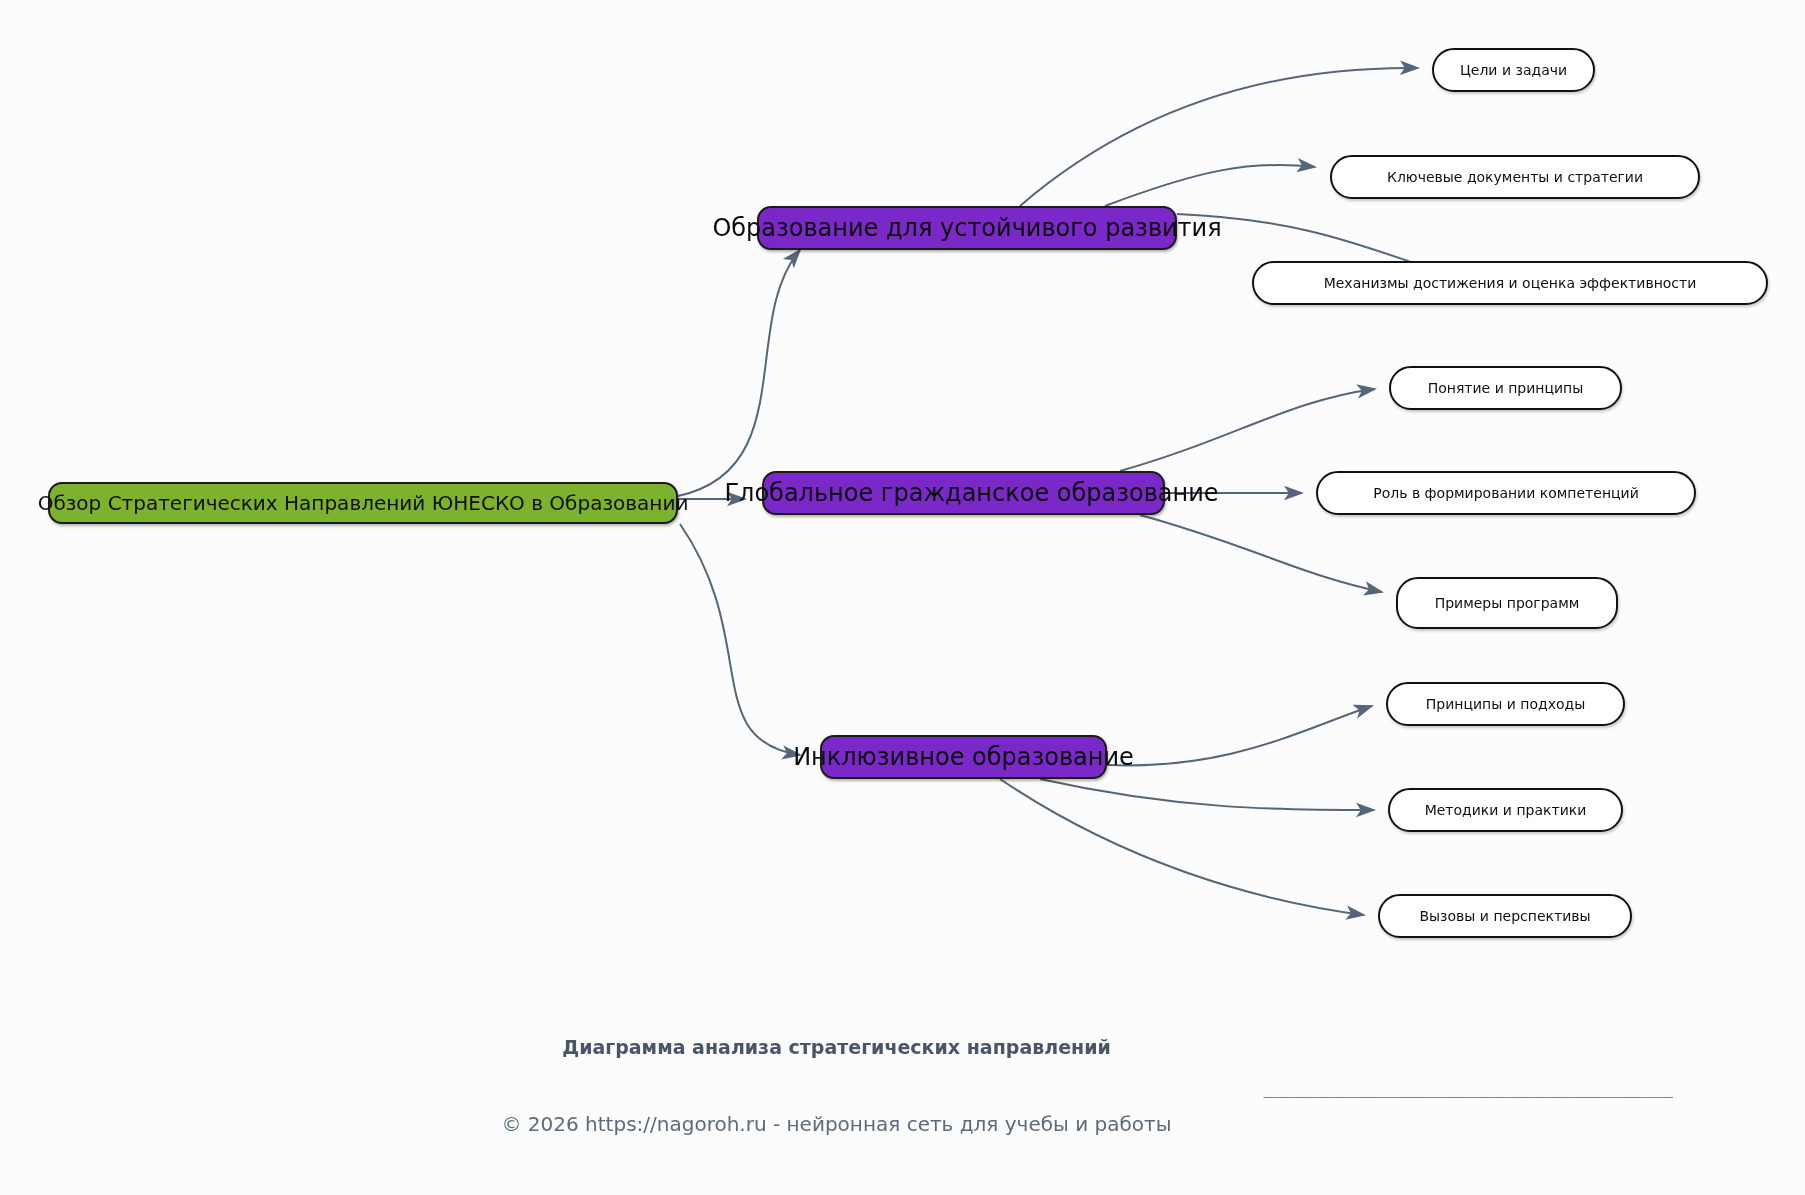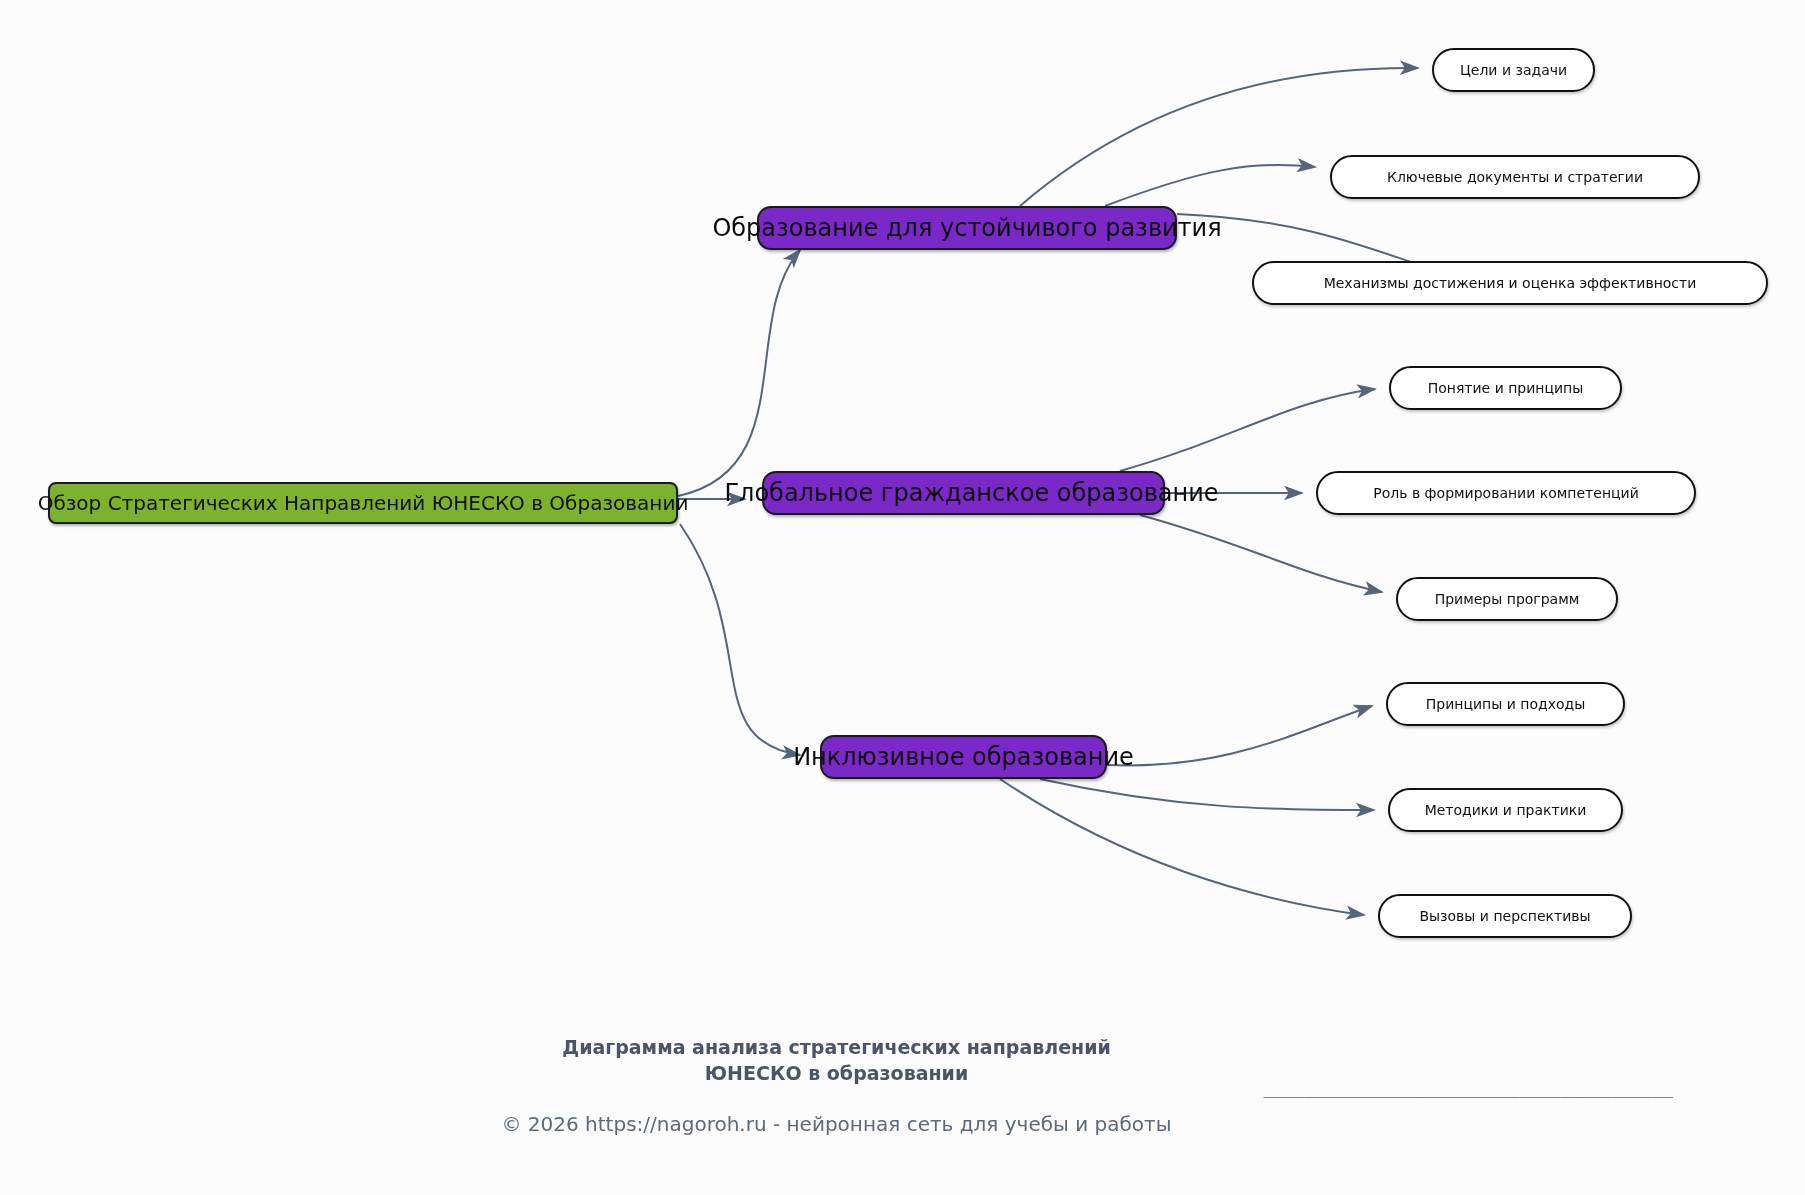--- a/index.html
+++ b/index.html
@@ -29,21 +29,21 @@
     box-sizing: border-box;
     display: flex;
     align-items: center;
     justify-content: center;
     white-space: nowrap;
     line-height: 1;
   }
   .node-root {
     background: #7cb22e;
     border: 2px solid #1b1b1b;
-    border-radius: 8px;
+    border-radius: 14px;
     color: #101010;
     font-size: 20px;
     box-shadow: 1px 2px 3px rgba(0,0,0,0.30);
   }
   .node-branch {
     background: #7b28c8;
     border: 2px solid #1b1b1b;
     border-radius: 14px;
     color: #0b0b0b;
     font-size: 24px;
@@ -129,37 +129,36 @@
       </div>
       <div class="node node-branch" style="left: 762px; top: 471px; width: 403px; height: 44px; padding-left: 16px;">
         <span>Глобальное гражданское образование</span>
       </div>
       <div class="node node-leaf" style="left: 1389px; top: 366px; width: 233px; height: 44px;">
         <span>Понятие и принципы</span>
       </div>
       <div class="node node-leaf" style="left: 1316px; top: 471px; width: 380px; height: 44px;">
         <span>Роль в формировании компетенций</span>
       </div>
-      <div class="node node-leaf" style="left: 1396px; top: 577px; width: 222px; height: 44px;">
+      <div class="node node-leaf" style="left: 1396px; top: 577px; width: 222px; height: 52px;">
         <span>Примеры программ</span>
       </div>
       <div class="node node-branch" style="left: 820px; top: 735px; width: 287px; height: 44px;">
         <span>Инклюзивное образование</span>
       </div>
       <div class="node node-leaf" style="left: 1386px; top: 682px; width: 239px; height: 44px;">
         <span>Принципы и подходы</span>
       </div>
       <div class="node node-leaf" style="left: 1388px; top: 788px; width: 235px; height: 44px;">
         <span>Методики и практики</span>
       </div>
       <div class="node node-leaf" style="left: 1378px; top: 894px; width: 254px; height: 44px;">
         <span>Вызовы и перспективы</span>
       </div>
     </div>
 
   <div class="footer footer-title">
     <div>Диаграмма анализа стратегических направлений</div>
-    <div>ЮНЕСКО в образовании</div>
   </div>
   <div class="footer footer-rule">________________________________________</div>
   <div class="footer footer-copy">© 2026 https://nagoroh.ru - нейронная сеть для учебы и работы</div>
 
 </div>
 
 </body></html>

